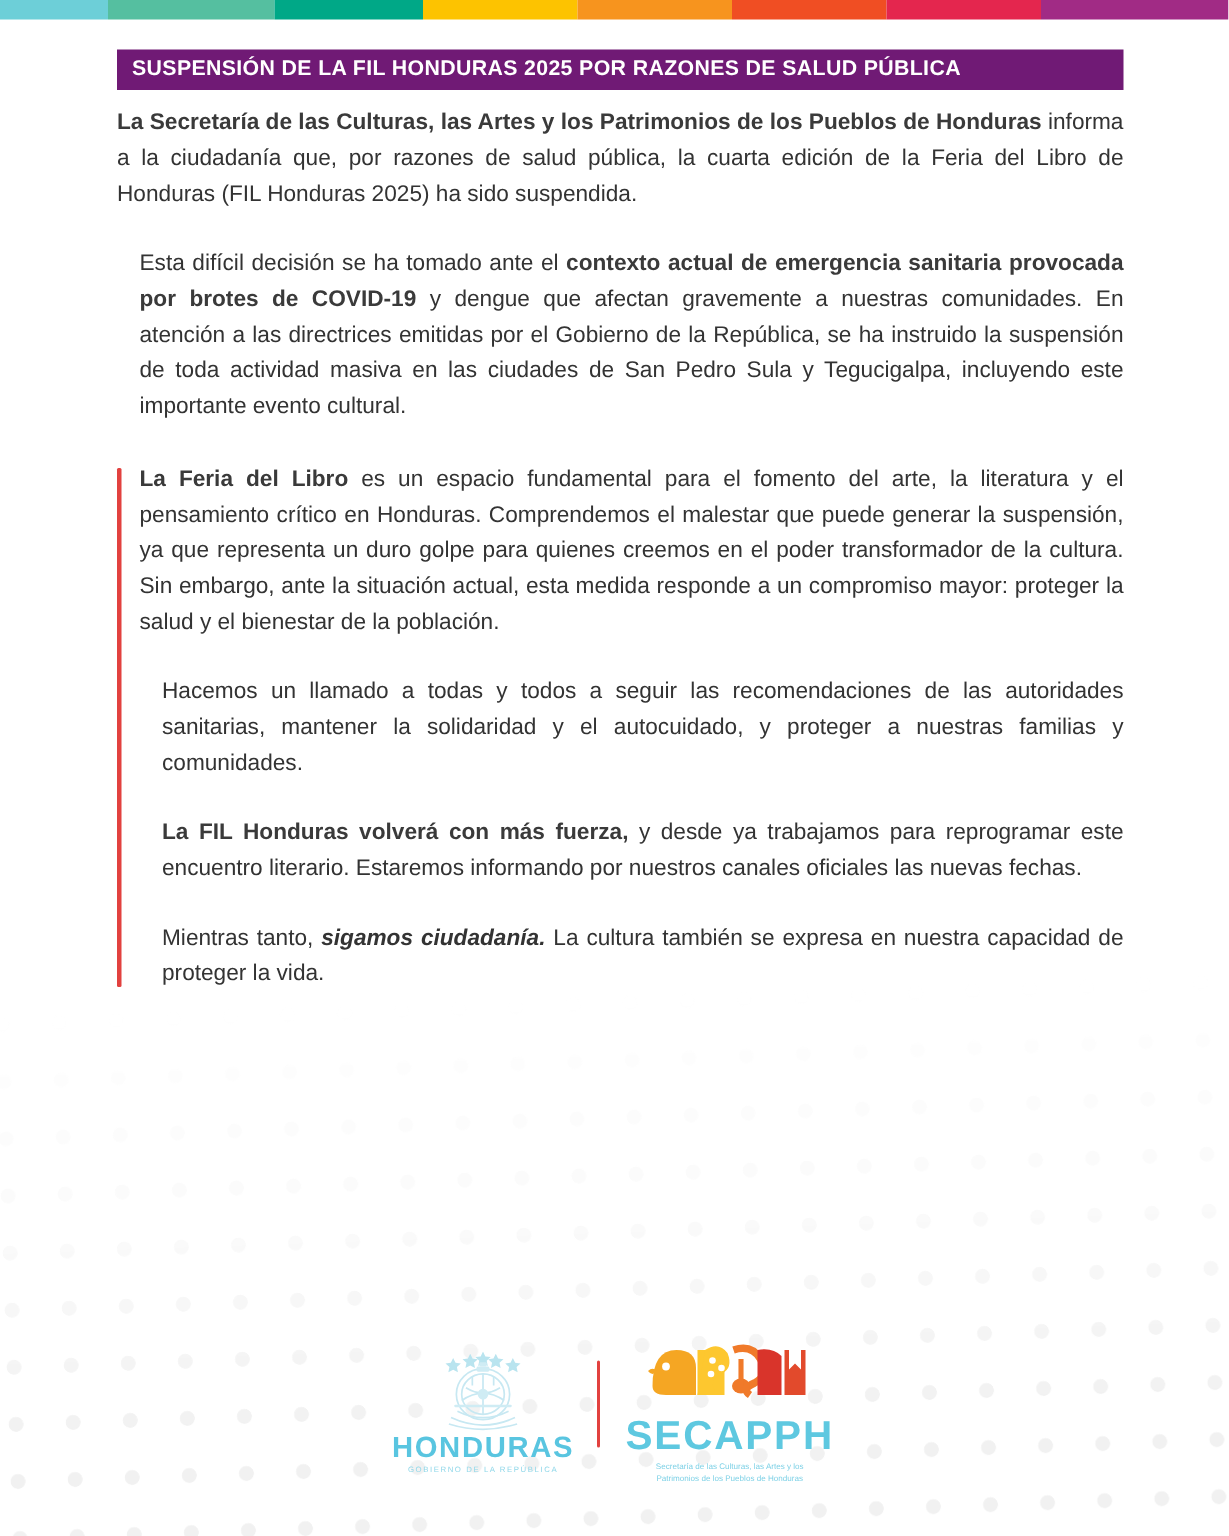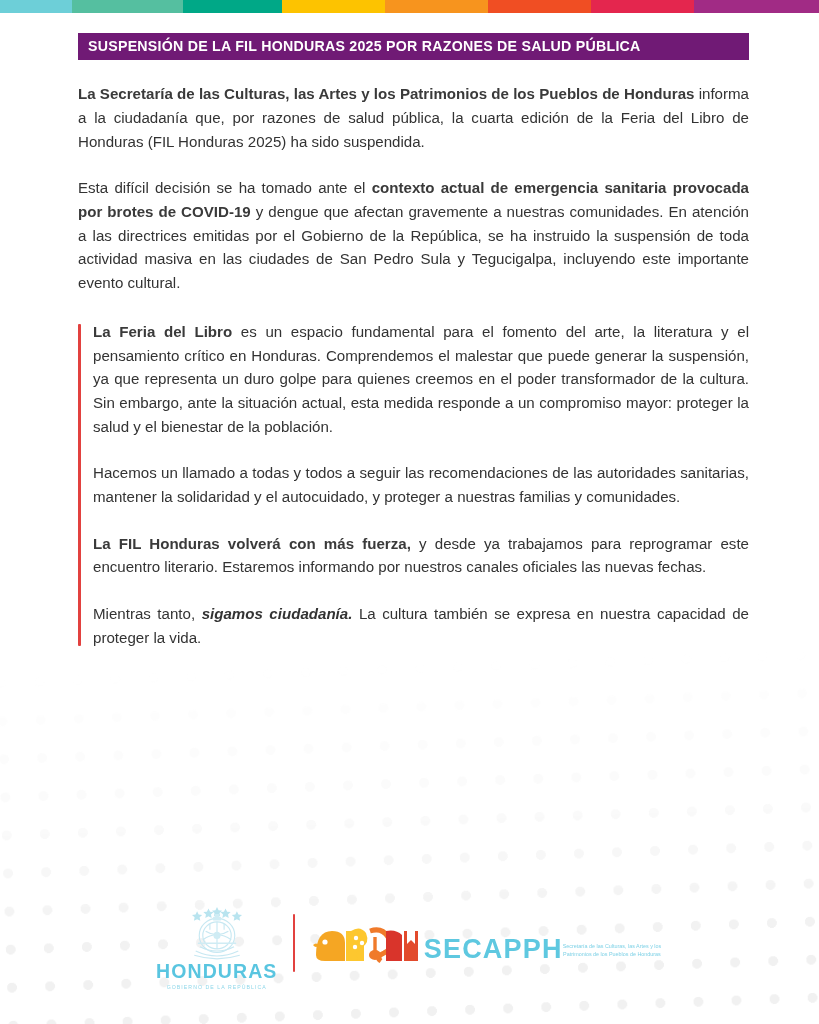--- a/index.html
+++ b/index.html
@@ -79,22 +79,22 @@
     margin: 0 70px 0 78px;
   }
 
   p.para {
     text-align: justify;
     font-size: 15.1px;
     line-height: 1.57;
     color: #333333;
     margin: 0;
   }
-  p.para.first { margin-top: 22px; }
-  p.para.spaced { margin-top: 23px; }
+  p.para.first { margin-top: 10px; }
+  p.para.spaced { margin-top: 23px; margin-left: 15px; }
 
   .para b { font-weight: bold; color: #3a3a3a; }
   .para i.bi { font-weight: bold; font-style: italic; color: #333333; }
 
   
   .quote-block {
     position: relative;
     margin: 0 70px 0 78px;
     padding-left: 15px;
     margin-top: 25px;
@@ -149,21 +149,21 @@
   }
   .divider-v {
     width: 2px;
     height: 58px;
     background: #e2413f;
     margin: 0 17px 11px 17px;
     border-radius: 1px;
   }
   .logo-sec {
     display: flex;
-    flex-direction: row;
+    flex-direction: column;
     align-items: center;
   }
   .sec-icons { display: block; }
   .sec-name {
     font-size: 27px;
     font-weight: bold;
     letter-spacing: 1.2px;
     color: #5ec8e0;
     line-height: 1;
     margin-top: 2px;

